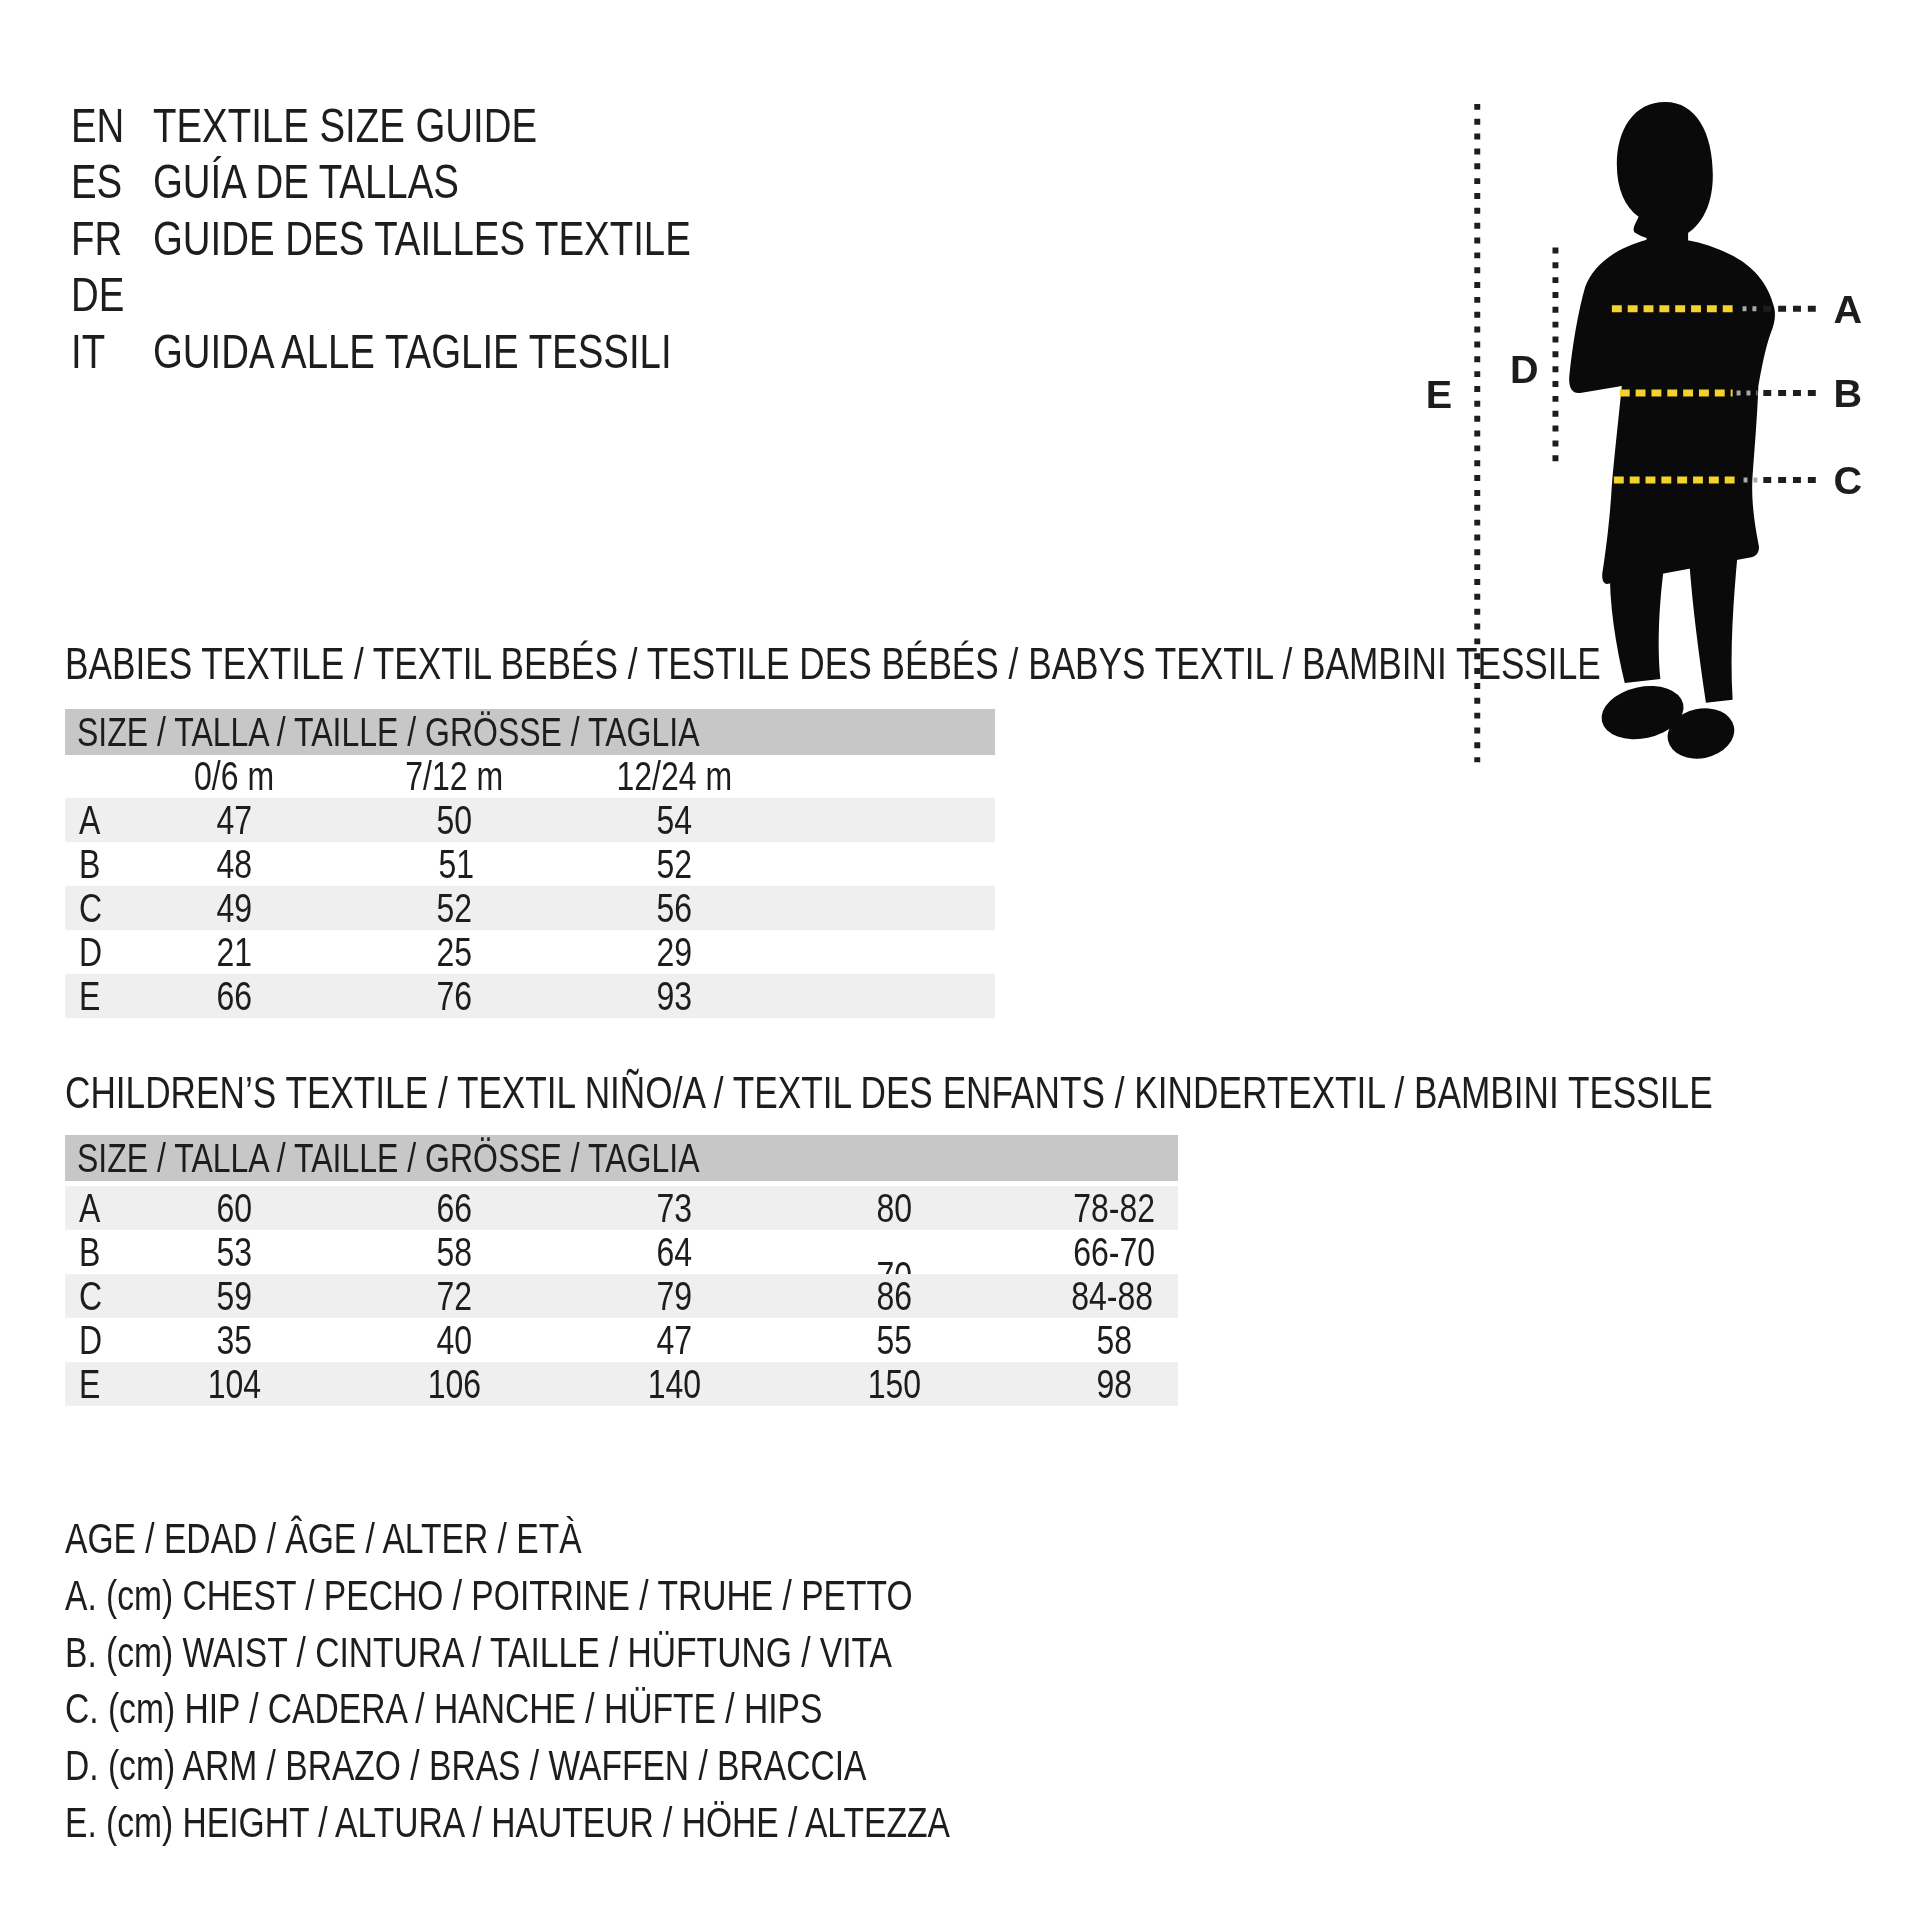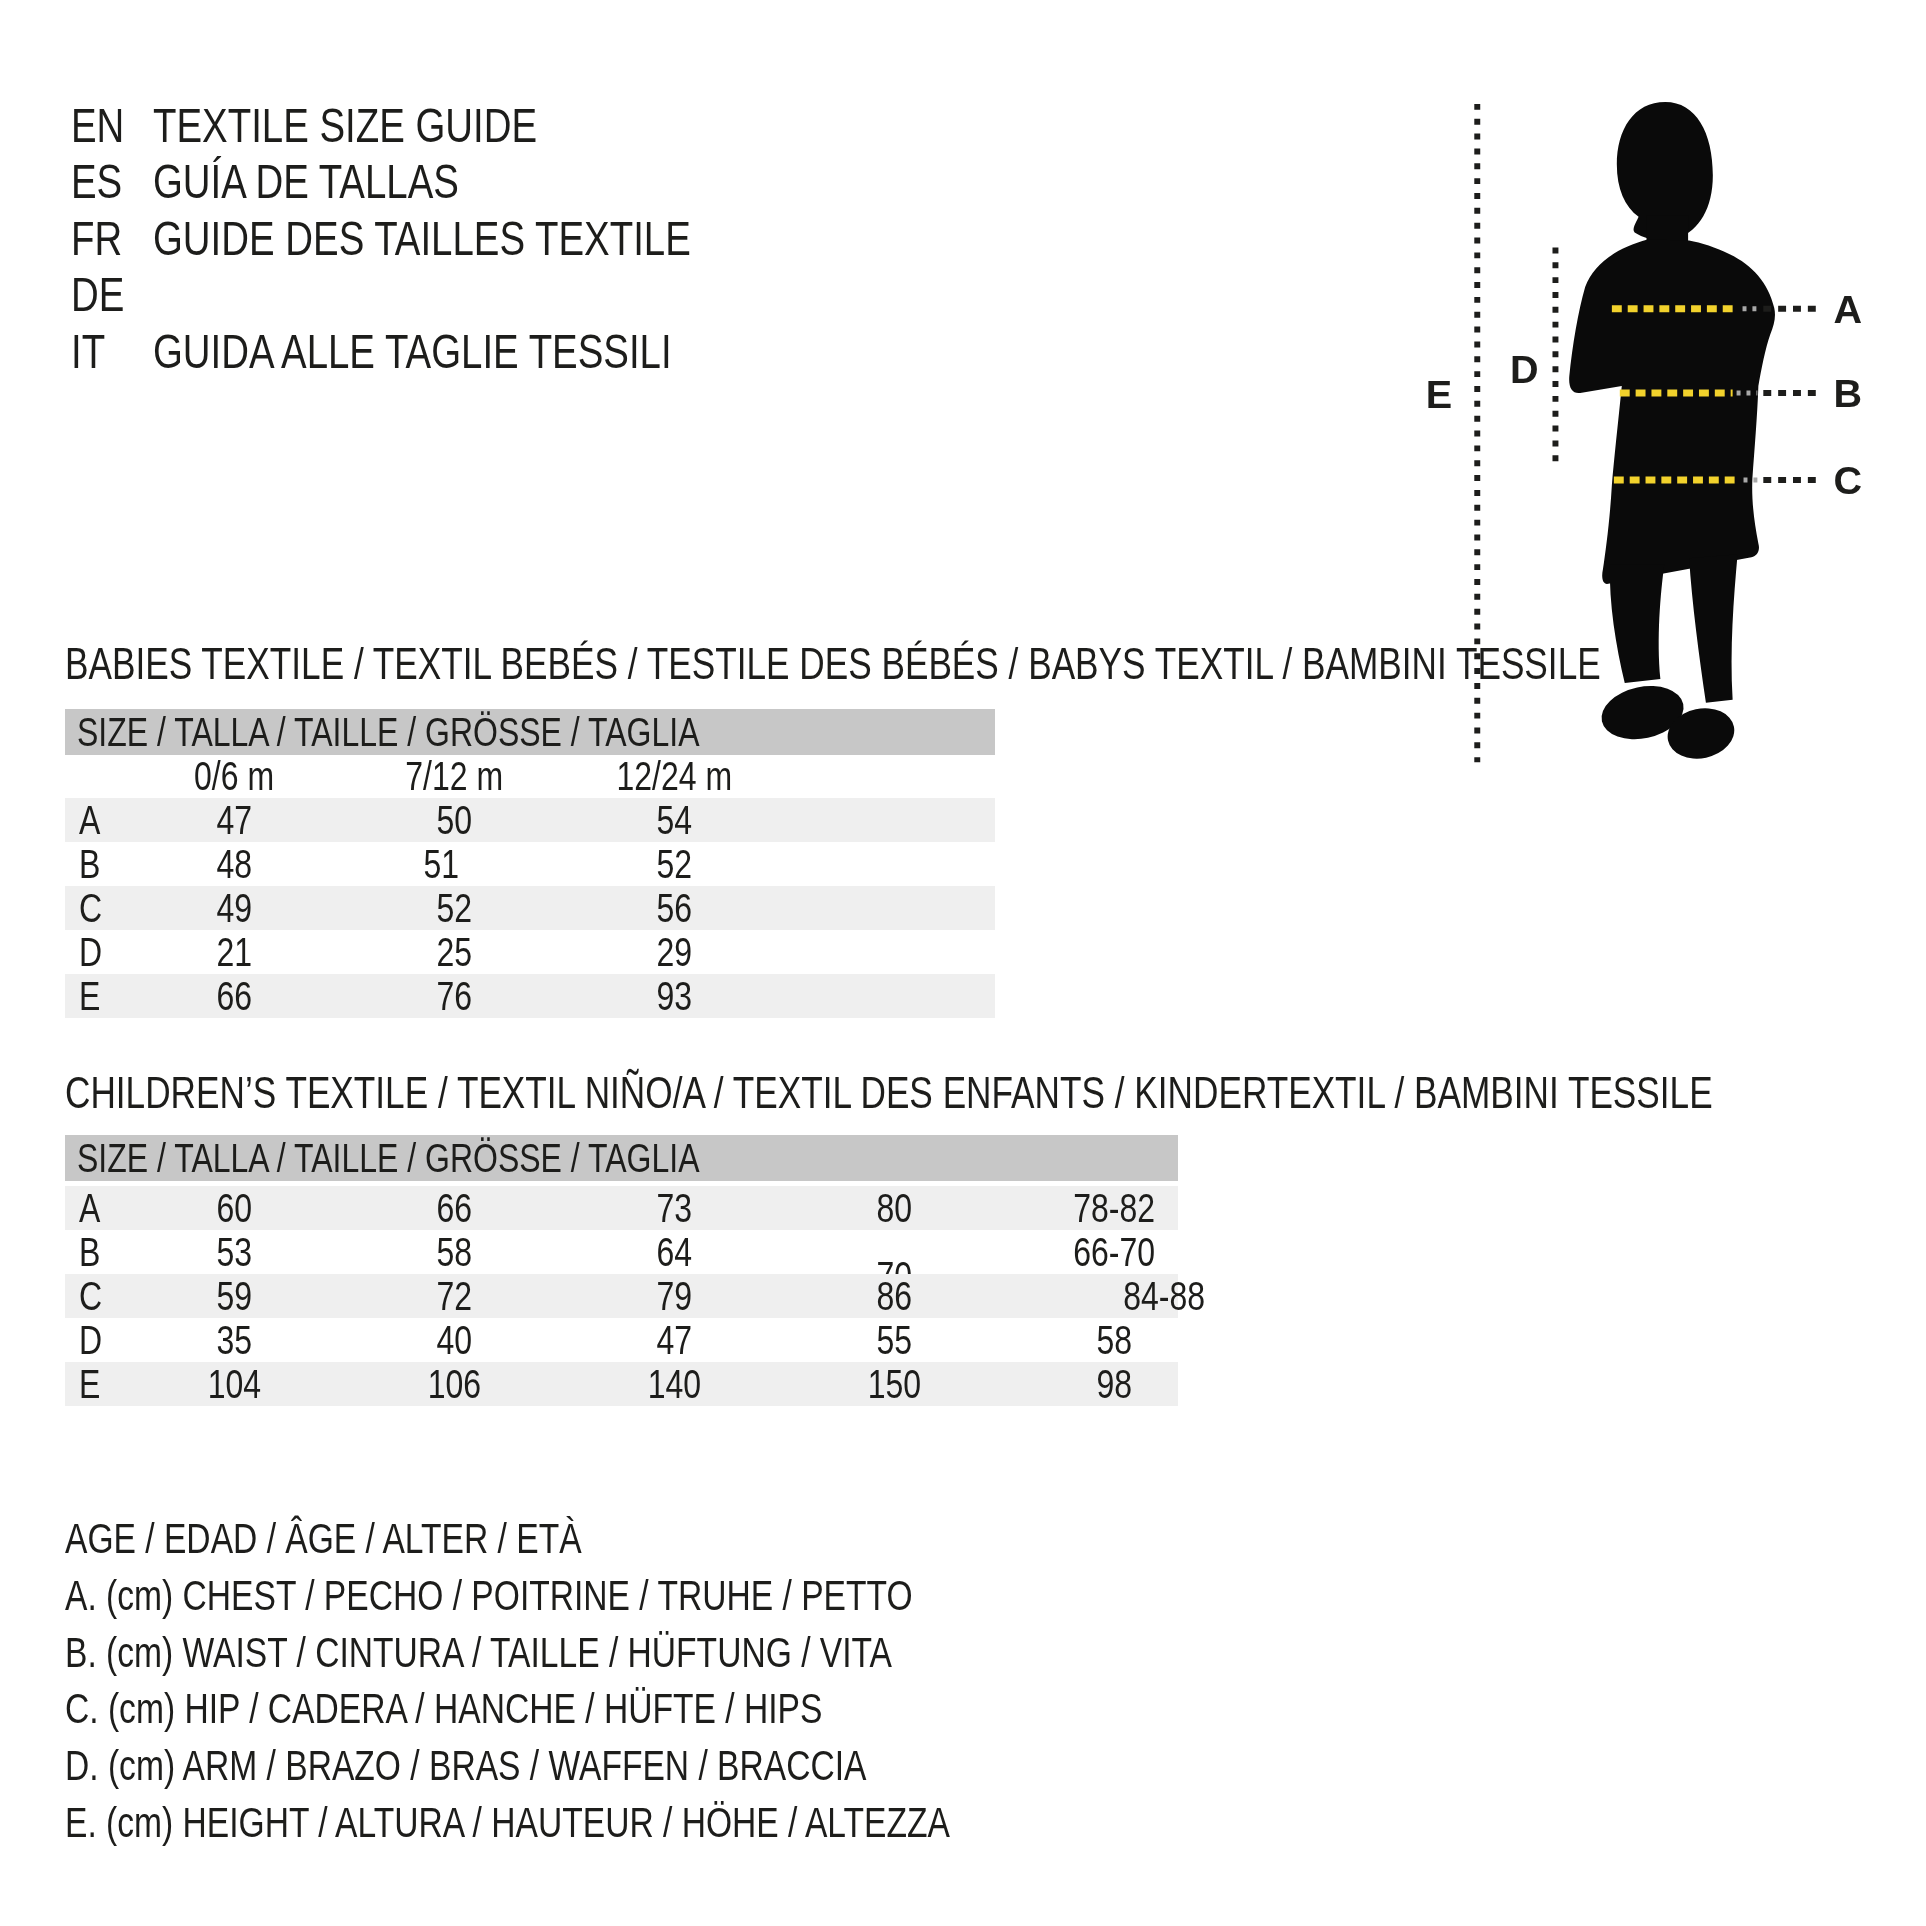--- a/index.html
+++ b/index.html
@@ -129,21 +129,21 @@
       </div>
       <div class="trow stripe">
         <span class="tlabel"><span class="cond">A</span></span>
         <span class="tcell" style="left: 59px;"><span class="cond-c">47</span></span>
         <span class="tcell" style="left: 279px;"><span class="cond-c">50</span></span>
         <span class="tcell" style="left: 499px;"><span class="cond-c">54</span></span>
       </div>
       <div class="trow">
         <span class="tlabel"><span class="cond">B</span></span>
         <span class="tcell" style="left: 59px;"><span class="cond-c">48</span></span>
-        <span class="tcell" style="left: 266px;"><span class="cond-c">51</span></span>
+        <span class="tcell" style="left: 281px;"><span class="cond-c">51</span></span>
         <span class="tcell" style="left: 499px;"><span class="cond-c">52</span></span>
       </div>
       <div class="trow stripe">
         <span class="tlabel"><span class="cond">C</span></span>
         <span class="tcell" style="left: 59px;"><span class="cond-c">49</span></span>
         <span class="tcell" style="left: 279px;"><span class="cond-c">52</span></span>
         <span class="tcell" style="left: 499px;"><span class="cond-c">56</span></span>
       </div>
       <div class="trow">
         <span class="tlabel"><span class="cond">D</span></span>
@@ -181,21 +181,21 @@
         <span class="tcell" style="left: 499px;"><span class="cond-c">64</span></span>
         <span class="tcell" style="left: 719px; margin-top: 24px;"><span class="cond-c">70</span></span>
         <span class="tcell" style="left: 939px;"><span class="cond-c">66-70</span></span>
       </div>
       <div class="trow stripe">
         <span class="tlabel"><span class="cond">C</span></span>
         <span class="tcell" style="left: 59px; text-align: center;"><span class="cond-c">59</span></span>
         <span class="tcell" style="left: 279px;"><span class="cond-c">72</span></span>
         <span class="tcell" style="left: 499px;"><span class="cond-c">79</span></span>
         <span class="tcell" style="left: 719px;"><span class="cond-c">86</span></span>
-        <span class="tcell" style="left: 989px;"><span class="cond-c">84-88</span></span>
+        <span class="tcell" style="left: 937px;"><span class="cond-c">84-88</span></span>
       </div>
       <div class="trow">
         <span class="tlabel"><span class="cond">D</span></span>
         <span class="tcell" style="left: 59px;"><span class="cond-c">35</span></span>
         <span class="tcell" style="left: 279px;"><span class="cond-c">40</span></span>
         <span class="tcell" style="left: 499px;"><span class="cond-c">47</span></span>
         <span class="tcell" style="left: 719px;"><span class="cond-c">55</span></span>
         <span class="tcell" style="left: 939px;"><span class="cond-c">58</span></span>
       </div>
       <div class="trow stripe">

